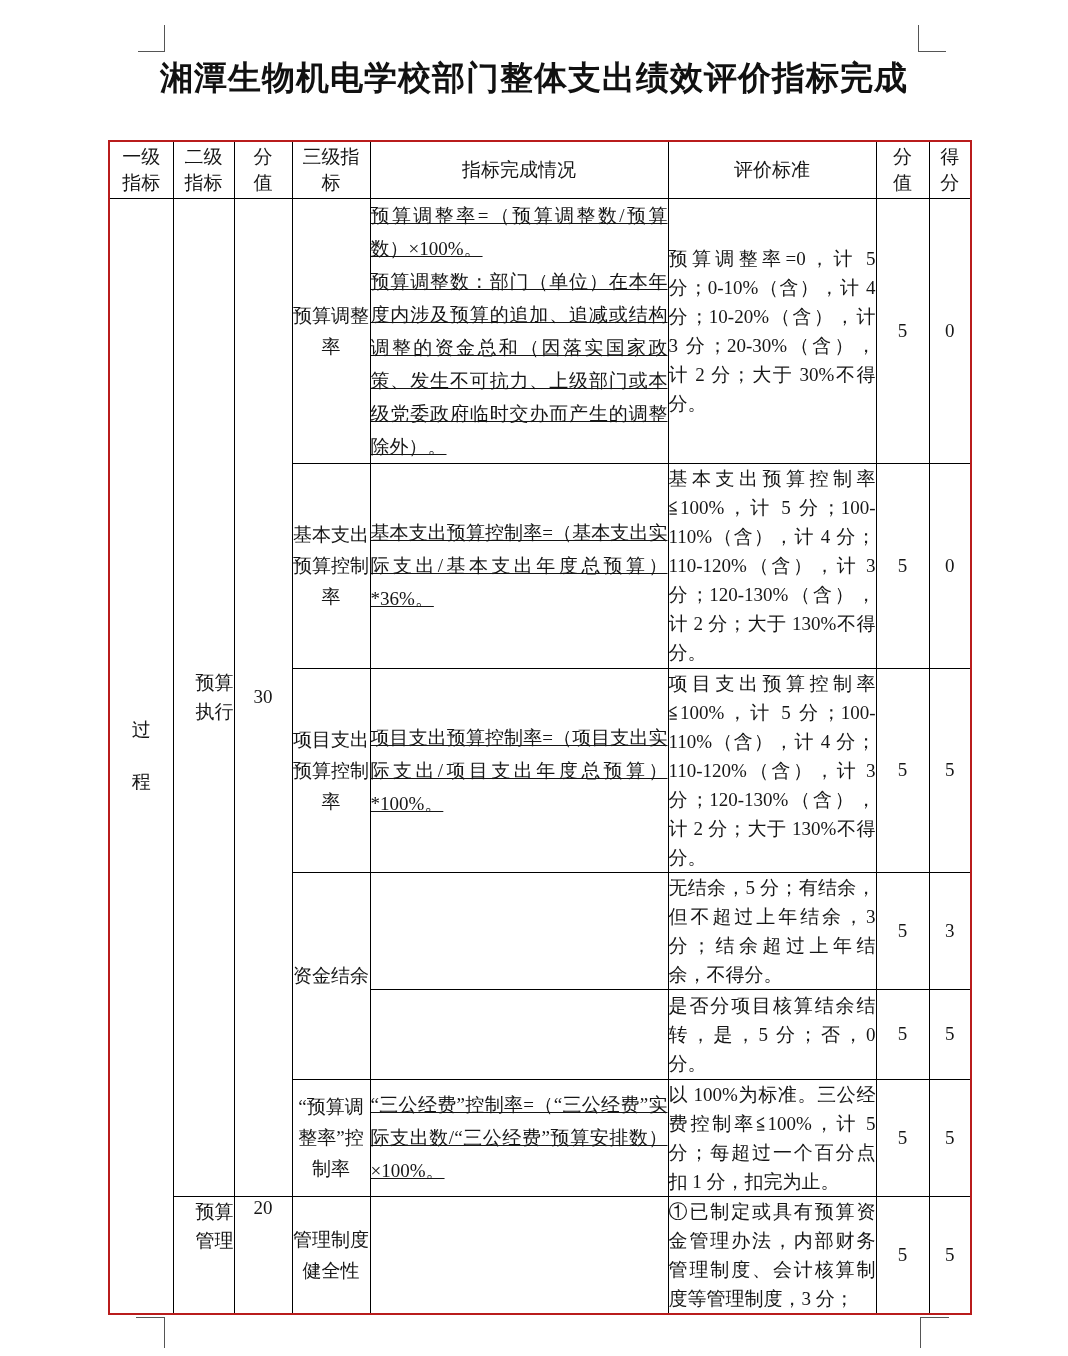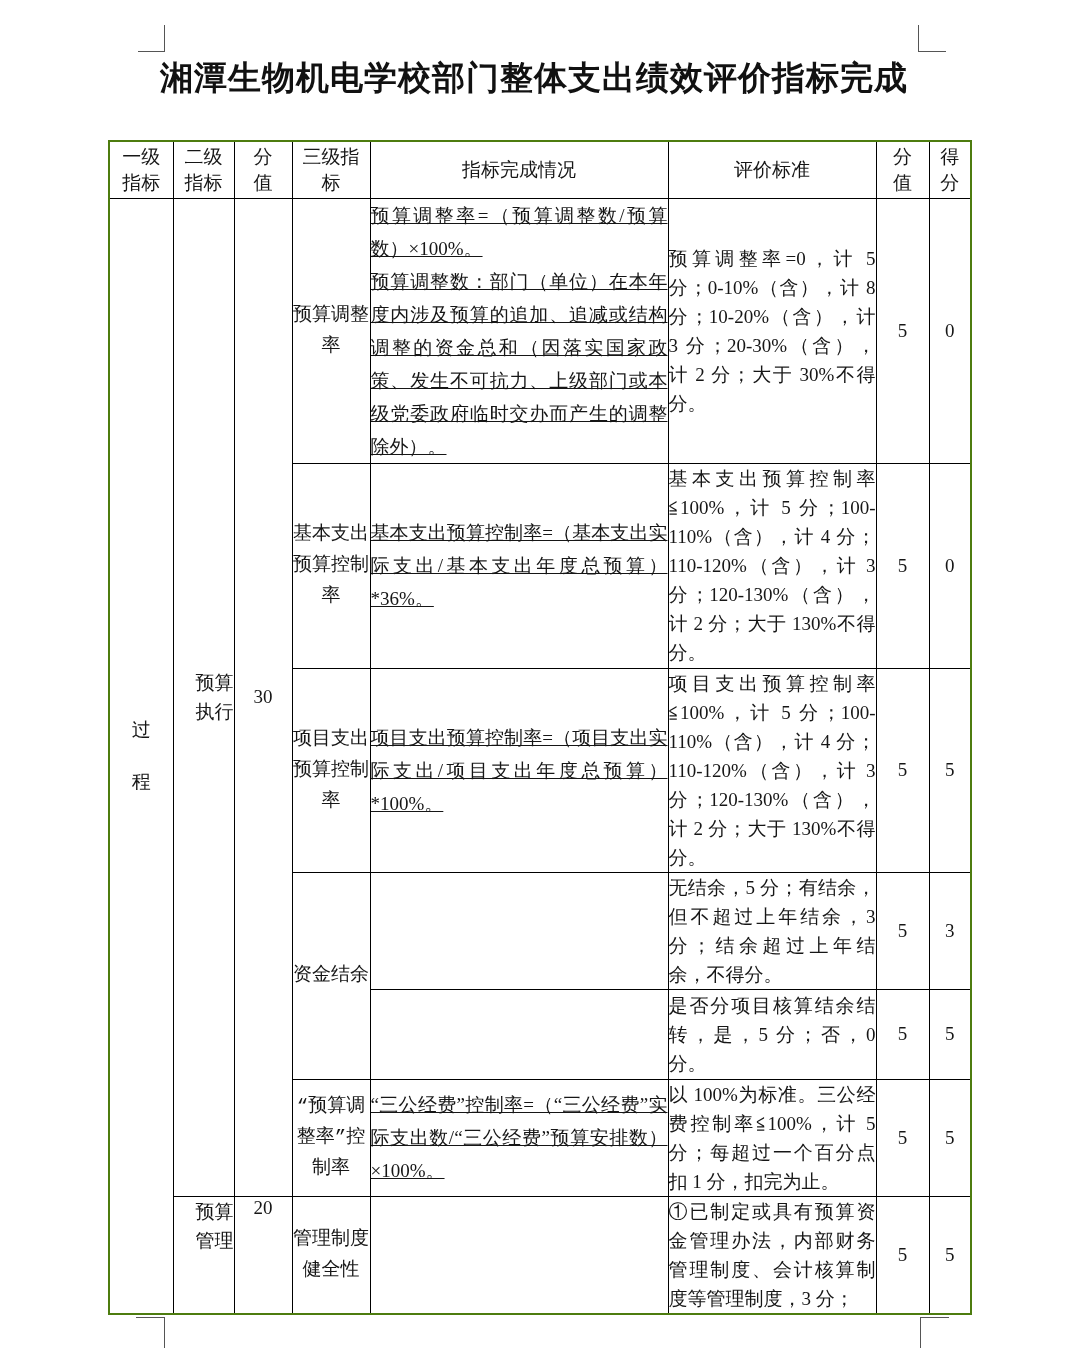--- a/index.html
+++ b/index.html
@@ -20,34 +20,34 @@
     position:absolute; top:54px; left:0; width:1068px;
     text-align:center;
     font-family:"DejaVu Sans","Liberation Sans",sans-serif;
     font-weight:700; font-size:33px; line-height:47px; color:#111;
     letter-spacing:1px;
   }
 
   table.perf-table {
     position:absolute; left:108px; top:140px;
     width:862px; table-layout:fixed; border-collapse:collapse;
-    border:2px solid #4d7c0f;
+    border:2px solid #b91c1c;
     padding-left:39px;
   }
   .perf-table td {
     border:1.5px solid #000;
     padding:0; font-size:19px; color:#161616;
     overflow:hidden;
   }
   .hd   { text-align:center; vertical-align:middle; white-space:pre-line; line-height:26px; }
   .ctr  { text-align:center; vertical-align:middle; }
   .num  { font-size:20px; }
   .lvl1 { white-space:pre-line; line-height:52px; }
   .lvl2 { white-space:pre-line; line-height:29px; padding:2px;text-align:right; }
-  .ind3 { line-height:31px; padding:2px;font-family:Liberation Mono, monospace; }
+  .ind3 { line-height:31px; padding:2px; }
   .txt  { text-align:justify; vertical-align:middle; padding:2px 9px; line-height:33px; white-space:pre-line; overflow-wrap:break-word;text-decoration:underline; }
   .crit { text-align:justify; vertical-align:middle; padding:2px 8px; line-height:29px; overflow-wrap:break-word; }
   .top  { vertical-align:top; padding-top:8px; }
 </style>
 </head>
 <body>
 
 <div class="mark tl"></div>
 <div class="mark tr"></div>
 <div class="mark bl"></div>
@@ -88,21 +88,21 @@
 
     <tr style="height:235px">
       <td class="ctr lvl1" rowspan="7">过
 程</td>
       <td class="ctr lvl2" rowspan="6">预算
 执行</td>
       <td class="ctr num" rowspan="6">30</td>
       <td class="ctr ind3">预算调整率</td>
       <td class="txt">预算调整率=（预算调整数/预算数）×100%。
 预算调整数：部门（单位）在本年度内涉及预算的追加、追减或结构调整的资金总和（因落实国家政策、发生不可抗力、上级部门或本级党委政府临时交办而产生的调整除外）。</td>
-      <td class="crit">预算调整率=0，计 5 分；0-10%（含），计 8 分；10-20%（含），计 3 分；20-30%（含），计 2 分；大于 30%不得分。</td>
+      <td class="crit">预算调整率=0，计 5 分；0-10%（含），计 4 分；10-20%（含），计 3 分；20-30%（含），计 2 分；大于 30%不得分。</td>
       <td class="ctr num">5</td>
       <td class="ctr num">0</td>
     </tr>
 
     <tr style="height:205px">
       <td class="ctr ind3">基本支出预算控制率</td>
       <td class="txt">基本支出预算控制率=（基本支出实际支出/基本支出年度总预算）*36%。</td>
       <td class="crit">基本支出预算控制率≦100%，计 5 分；100-110%（含），计 4 分；110-120%（含），计 3 分；120-130%（含），计 2 分；大于 130%不得分。</td>
       <td class="ctr num">5</td>
       <td class="ctr num">0</td>

